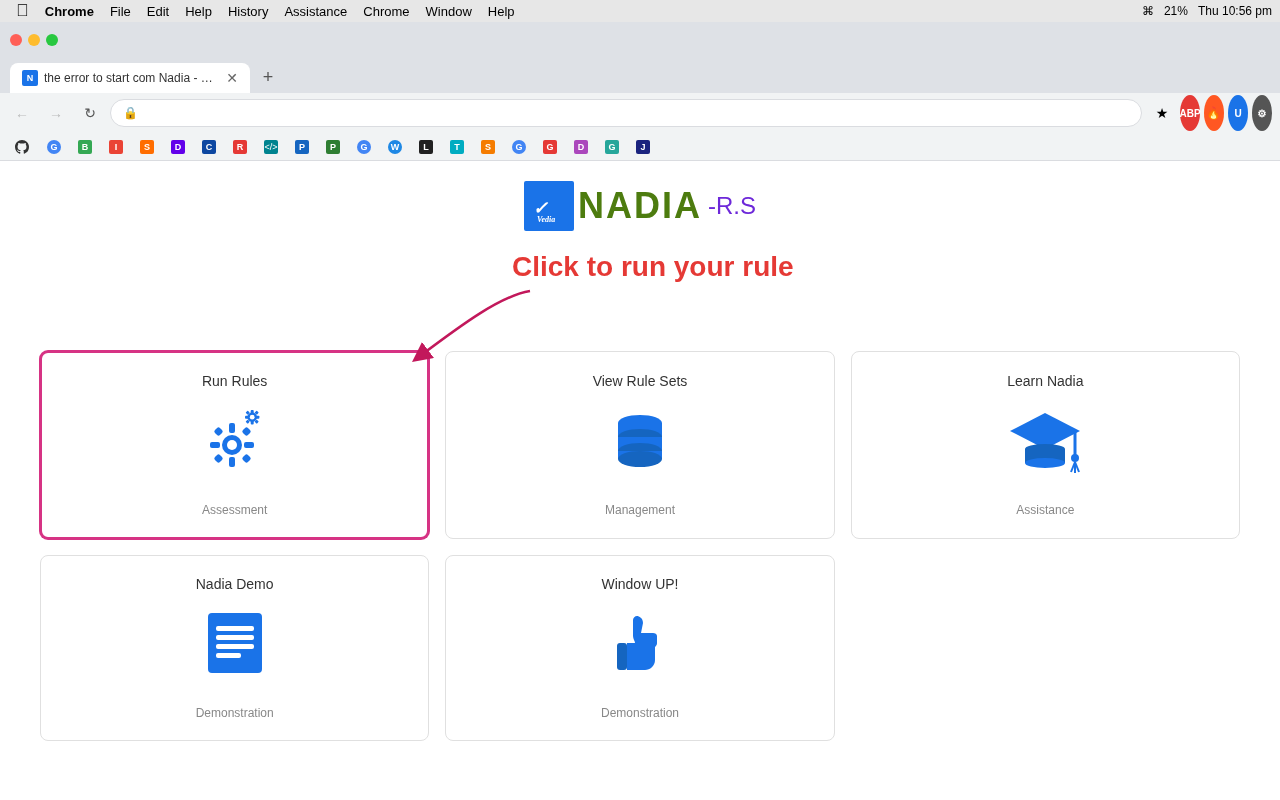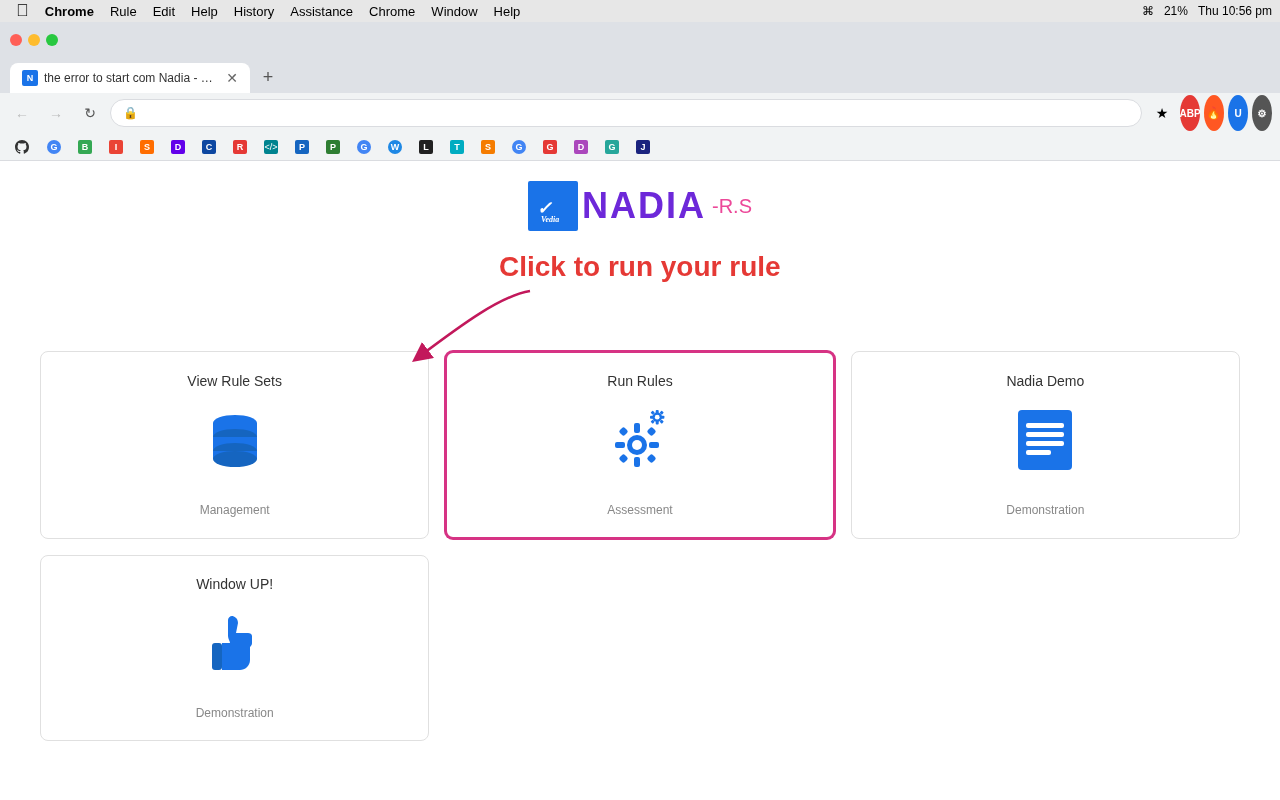--- a/index.html
+++ b/index.html
@@ -247,26 +247,26 @@
       align-items: center;
       justify-content: center;
       margin-right: 4px;
       border-radius: 2px;
       font-family: serif;
       font-style: italic;
     }
     .logo-text {
       font-size: 36px;
       font-weight: 700;
+      color: #4d7c0f;
+      letter-spacing: 2px;
+    }
+    .logo-suffix {
+      font-size: 24px;
       color: #6d28d9;
-      letter-spacing: 2px;
-    }
-    .logo-suffix {
-      font-size: 20px;
-      color: #ec4899;
       margin-left: 6px;
       font-weight: 400;
     }
     .annotation-text {
       font-size: 28px;
       font-weight: 600;
       color: #e53935;
     }
 
     
@@ -313,21 +313,21 @@
     .gear-icon-svg {
       fill: #1a73e8;
     }
   </style>
 </head>
 <body>
 
 <div class="menubar">
   <span class="menubar-item bold" style="font-size:17px;"></span>
   <span class="menubar-item bold">Chrome</span>
-  <span class="menubar-item">Rule</span>
+  <span class="menubar-item">File</span>
   <span class="menubar-item">Edit</span>
   <span class="menubar-item">Help</span>
   <span class="menubar-item">History</span>
   <span class="menubar-item">Assistance</span>
   <span class="menubar-item">Chrome</span>
   <span class="menubar-item">Window</span>
   <span class="menubar-item">Help</span>
   <div class="menubar-right">
     <span>⌘</span>
     <span>21%</span>
@@ -449,89 +449,110 @@
           <rect width="40" height="40" fill="#1a73e8" rx="2"></rect>
           <text x="4" y="28" font-size="18" font-family="serif" font-style="italic" fill="white" font-weight="bold">✓</text>
           <text x="8" y="36" font-size="8" fill="white">Vedia</text>
         </svg>
       </div>
       <span class="logo-text">NADIA</span>
       <span class="logo-suffix">-R.S</span>
     </div>
 
     <div style="position:relative; width:100%; height:80px; margin-bottom: 10px;">
-      <div style="position:absolute; left:459px; top:0;">
+      <div style="position:absolute; left:472px; top:0;">
         <span class="annotation-text">Click to run your rule</span>
       </div>
 
       <svg style="position:absolute; left:360px; top:35px;" width="150" height="80">
         <defs>
           <marker id="arrowhead" markerWidth="8" markerHeight="8" refX="4" refY="4" orient="auto">
             <path d="M0,0 L8,4 L0,8 Z" fill="#c2185b"></path>
           </marker>
         </defs>
         <path d="M 130,5 C 100,10 60,40 20,70" stroke="#c2185b" stroke-width="2.5" fill="none" marker-end="url(#arrowhead)"></path>
       </svg>
     </div>
 
     <div class="card-grid">
+
+      <div class="card highlighted">
+        <div class="card-title">Run Rules</div>
+        <div class="card-icon">
+          <svg width="80" height="70" viewBox="0 0 80 70" class="gear-icon-svg">
+
+            <g transform="translate(15,10)">
+              <circle cx="22" cy="30" r="10" fill="#1a73e8"></circle>
+              <circle cx="22" cy="30" r="5" fill="white"></circle>
+
+              <rect x="19" y="8" width="6" height="10" rx="2" fill="#1a73e8"></rect>
+              <rect x="19" y="42" width="6" height="10" rx="2" fill="#1a73e8"></rect>
+              <rect x="0" y="27" width="10" height="6" rx="2" fill="#1a73e8"></rect>
+              <rect x="34" y="27" width="10" height="6" rx="2" fill="#1a73e8"></rect>
+              <rect x="5" y="13" width="7" height="7" rx="2" fill="#1a73e8" transform="rotate(-45 8.5 16.5)"></rect>
+              <rect x="33" y="13" width="7" height="7" rx="2" fill="#1a73e8" transform="rotate(45 36.5 16.5)"></rect>
+              <rect x="5" y="40" width="7" height="7" rx="2" fill="#1a73e8" transform="rotate(45 8.5 43.5)"></rect>
+              <rect x="33" y="40" width="7" height="7" rx="2" fill="#1a73e8" transform="rotate(-45 36.5 43.5)"></rect>
+            </g>
+
+            <g transform="translate(50,5) scale(0.6)">
+              <circle cx="12" cy="12" r="8" fill="#1a73e8"></circle>
+              <circle cx="12" cy="12" r="4" fill="white"></circle>
+              <rect x="9.5" y="0" width="5" height="7" rx="1.5" fill="#1a73e8"></rect>
+              <rect x="9.5" y="17" width="5" height="7" rx="1.5" fill="#1a73e8"></rect>
+              <rect x="0" y="9.5" width="7" height="5" rx="1.5" fill="#1a73e8"></rect>
+              <rect x="17" y="9.5" width="7" height="5" rx="1.5" fill="#1a73e8"></rect>
+              <rect x="2" y="2" width="5" height="5" rx="1" fill="#1a73e8" transform="rotate(-45 4.5 4.5)"></rect>
+              <rect x="17" y="2" width="5" height="5" rx="1" fill="#1a73e8" transform="rotate(45 19.5 4.5)"></rect>
+              <rect x="2" y="17" width="5" height="5" rx="1" fill="#1a73e8" transform="rotate(45 4.5 19.5)"></rect>
+              <rect x="17" y="17" width="5" height="5" rx="1" fill="#1a73e8" transform="rotate(-45 19.5 19.5)"></rect>
+            </g>
+          </svg>
+        </div>
+        <div class="card-subtitle">Assessment</div>
+      </div>
 
       <div class="card">
         <div class="card-title">View Rule Sets</div>
         <div class="card-icon">
           
           <svg width="70" height="70" viewBox="0 0 70 70">
             <ellipse cx="35" cy="18" rx="22" ry="8" fill="#1a73e8"></ellipse>
             <rect x="13" y="18" width="44" height="14" fill="#1a73e8"></rect>
             <ellipse cx="35" cy="32" rx="22" ry="8" fill="#1565c0"></ellipse>
             <rect x="13" y="32" width="44" height="14" fill="#1a73e8"></rect>
             <ellipse cx="35" cy="46" rx="22" ry="8" fill="#1565c0"></ellipse>
             <rect x="13" y="46" width="44" height="8" fill="#1a73e8"></rect>
             <ellipse cx="35" cy="54" rx="22" ry="8" fill="#1565c0"></ellipse>
           </svg>
         </div>
         <div class="card-subtitle">Management</div>
       </div>
 
-      <div class="card highlighted">
-        <div class="card-title">Run Rules</div>
+      <div class="card">
+        <div class="card-title">Learn Nadia</div>
         <div class="card-icon">
-          <svg width="80" height="70" viewBox="0 0 80 70" class="gear-icon-svg">
-
-            <g transform="translate(15,10)">
-              <circle cx="22" cy="30" r="10" fill="#1a73e8"></circle>
-              <circle cx="22" cy="30" r="5" fill="white"></circle>
-
-              <rect x="19" y="8" width="6" height="10" rx="2" fill="#1a73e8"></rect>
-              <rect x="19" y="42" width="6" height="10" rx="2" fill="#1a73e8"></rect>
-              <rect x="0" y="27" width="10" height="6" rx="2" fill="#1a73e8"></rect>
-              <rect x="34" y="27" width="10" height="6" rx="2" fill="#1a73e8"></rect>
-              <rect x="5" y="13" width="7" height="7" rx="2" fill="#1a73e8" transform="rotate(-45 8.5 16.5)"></rect>
-              <rect x="33" y="13" width="7" height="7" rx="2" fill="#1a73e8" transform="rotate(45 36.5 16.5)"></rect>
-              <rect x="5" y="40" width="7" height="7" rx="2" fill="#1a73e8" transform="rotate(45 8.5 43.5)"></rect>
-              <rect x="33" y="40" width="7" height="7" rx="2" fill="#1a73e8" transform="rotate(-45 36.5 43.5)"></rect>
-            </g>
-
-            <g transform="translate(50,5) scale(0.6)">
-              <circle cx="12" cy="12" r="8" fill="#1a73e8"></circle>
-              <circle cx="12" cy="12" r="4" fill="white"></circle>
-              <rect x="9.5" y="0" width="5" height="7" rx="1.5" fill="#1a73e8"></rect>
-              <rect x="9.5" y="17" width="5" height="7" rx="1.5" fill="#1a73e8"></rect>
-              <rect x="0" y="9.5" width="7" height="5" rx="1.5" fill="#1a73e8"></rect>
-              <rect x="17" y="9.5" width="7" height="5" rx="1.5" fill="#1a73e8"></rect>
-              <rect x="2" y="2" width="5" height="5" rx="1" fill="#1a73e8" transform="rotate(-45 4.5 4.5)"></rect>
-              <rect x="17" y="2" width="5" height="5" rx="1" fill="#1a73e8" transform="rotate(45 19.5 4.5)"></rect>
-              <rect x="2" y="17" width="5" height="5" rx="1" fill="#1a73e8" transform="rotate(45 4.5 19.5)"></rect>
-              <rect x="17" y="17" width="5" height="5" rx="1" fill="#1a73e8" transform="rotate(-45 19.5 19.5)"></rect>
-            </g>
+          
+          <svg width="80" height="70" viewBox="0 0 80 70">
+
+            <polygon points="40,8 75,26 40,44 5,26" fill="#1a73e8"></polygon>
+
+            <ellipse cx="40" cy="44" rx="20" ry="5" fill="#1565c0"></ellipse>
+            <rect x="20" y="44" width="40" height="14" rx="0" fill="#1565c0"></rect>
+            <ellipse cx="40" cy="58" rx="20" ry="5" fill="#1a73e8"></ellipse>
+
+            <line x1="70" y1="26" x2="70" y2="50" stroke="#1a73e8" stroke-width="3"></line>
+            <circle cx="70" cy="53" r="4" fill="#1a73e8"></circle>
+            <line x1="70" y1="57" x2="66" y2="67" stroke="#1a73e8" stroke-width="2"></line>
+            <line x1="70" y1="57" x2="70" y2="68" stroke="#1a73e8" stroke-width="2"></line>
+            <line x1="70" y1="57" x2="74" y2="67" stroke="#1a73e8" stroke-width="2"></line>
           </svg>
         </div>
-        <div class="card-subtitle">Assessment</div>
-      </div>
-
+        <div class="card-subtitle">Assistance</div>
+      </div>
 
       <div class="card">
         <div class="card-title">Nadia Demo</div>
         <div class="card-icon">
           
           <svg width="70" height="70" viewBox="0 0 70 70">
             <rect x="8" y="5" width="54" height="60" rx="4" fill="#1a73e8"></rect>
             <rect x="16" y="18" width="38" height="5" rx="2" fill="white"></rect>
             <rect x="16" y="27" width="38" height="5" rx="2" fill="white"></rect>
             <rect x="16" y="36" width="38" height="5" rx="2" fill="white"></rect>

